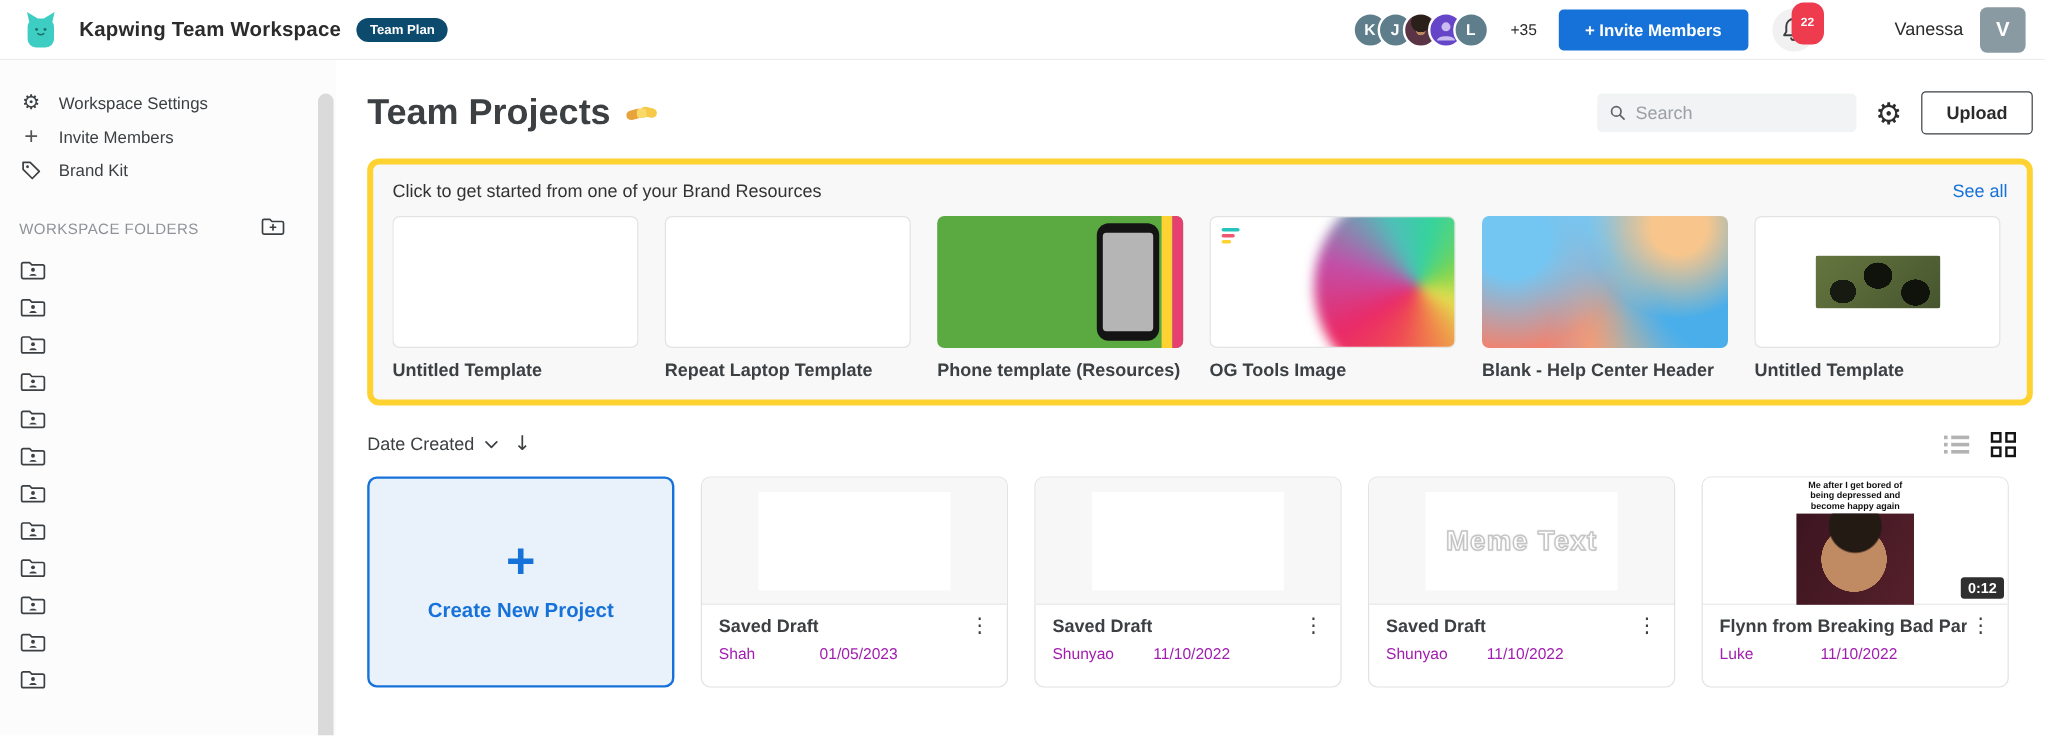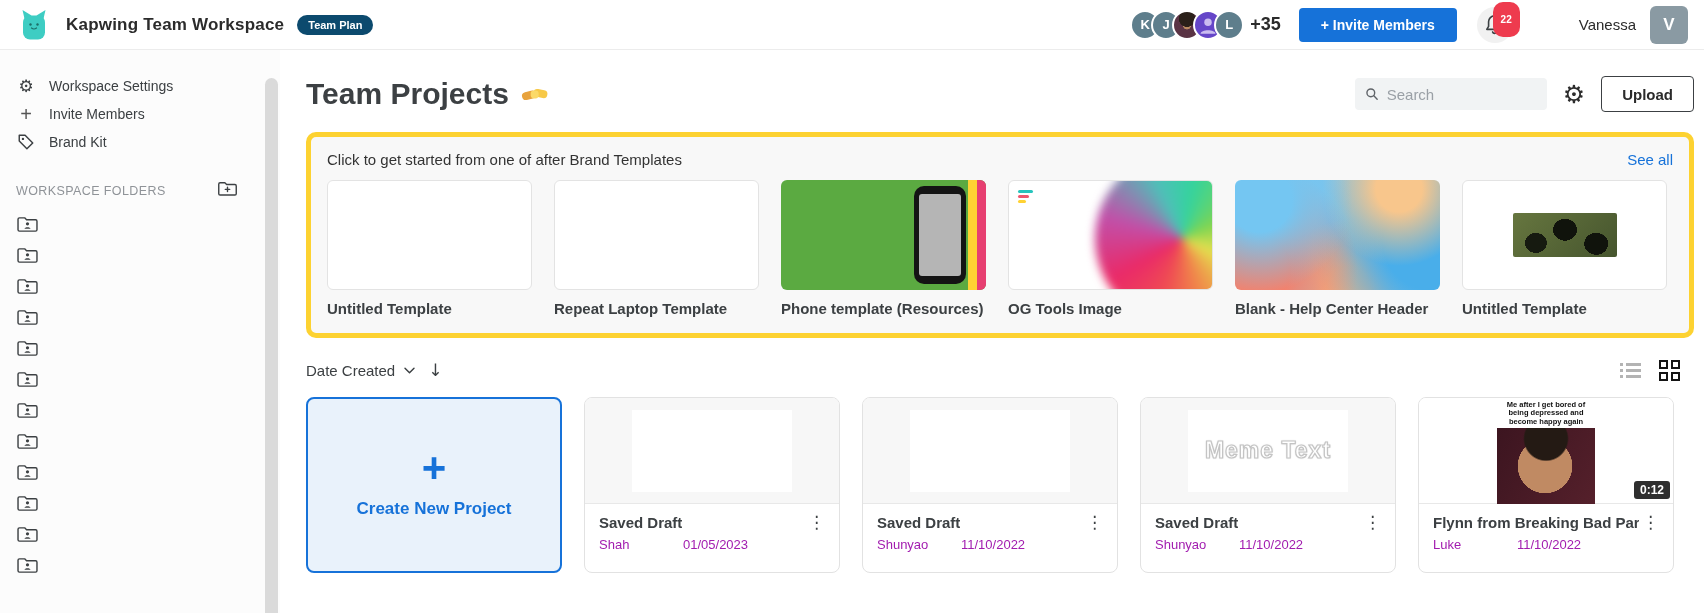--- a/index.html
+++ b/index.html
@@ -15,21 +15,21 @@
   .topbar-right { margin-left:auto; display:flex; align-items:center; }
   .avatar-stack { display:flex; }
   .avatar { width:30px; height:30px; border-radius:50%; display:flex; align-items:center; justify-content:center; color:#fff; font-size:13px; font-weight:bold; border:2px solid #fff; flex:none; }
   .avatar + .avatar { margin-left:-9px; }
   .avatar.gray { background:#5e7e8c; }
   .avatar.photo { background:
       radial-gradient(circle at 50% 26%, #2b2019 0 34%, transparent 36%),
       radial-gradient(circle at 50% 52%, #bb8a60 0 20%, transparent 22%),
       #5a3344; }
   .avatar.purple { background:#6546c8; overflow:hidden; }
-  .overflow-count { margin-left:6px; font-size:18px; font-weight:bold; color:#2b2b2b; }
+  .overflow-count { margin-left:18px; font-size:13px; font-weight:normal; color:#2b2b2b; }
   .invite-btn { margin-left:18px; background:#1672d9; color:#fff; border:none; border-radius:4px; height:34px; padding:0 22px; font-size:14px; font-weight:bold; cursor:pointer; font-family:inherit; }
   .bell-wrap { margin-left:20px; position:relative; width:36px; height:36px; background:#f1f1f1; border-radius:50%; display:flex; align-items:center; justify-content:center; cursor:pointer; }
   .notif-badge { position:absolute; top:-5px; right:-7px; background:#ee3b4e; color:#fff; font-size:10px; font-weight:bold; min-width:19px; height:35px; border-radius:10px; display:flex; align-items:center; justify-content:center; padding:0 8px; }
   .user-name { margin-left:66px; font-size:15px; color:#2b2b2b; }
   .user-avatar { margin-left:14px; width:38px; height:38px; border-radius:6px; background:#8a9aa3; color:#fff; font-size:17px; font-weight:bold; display:flex; align-items:center; justify-content:center; cursor:pointer; }
 
   
   .sidebar { position:absolute; top:50px; left:0; width:280px; bottom:0; background:#fcfcfc; padding:22px 0 0 16px; }
   .side-item { display:flex; align-items:center; gap:13px; height:28px; font-size:14px; color:#3c4043; cursor:pointer; }
   .side-icon { width:20px; display:flex; justify-content:center; align-items:center; color:#3c4043; }
@@ -40,21 +40,21 @@
   .folder-add { cursor:pointer; }
   .folder-list { margin-top:14px; display:flex; flex-direction:column; gap:13px; }
   .folder-item { width:24px; height:18px; cursor:pointer; }
   .side-scrollbar { position:absolute; top:28px; right:2px; bottom:0; width:13px; background:#dadada; border-radius:8px 8px 0 0; cursor:grab; }
 
   
   .main { position:absolute; top:50px; left:280px; right:0; bottom:0; background:#fff; padding:26px 10px 0 26px; }
   .title-row { display:flex; align-items:center; }
   .page-title { font-size:30px; font-weight:bold; color:#3c4043; display:flex; align-items:center; gap:12px; }
   .title-actions { margin-left:auto; display:flex; align-items:center; gap:16px; }
-  .search-box { width:192px; height:32px; background:#f1f3f4; border-radius:4px; display:flex; align-items:center; padding:0 10px; gap:8px; }
+  .search-box { width:216px; height:32px; background:#f1f3f4; border-radius:4px; display:flex; align-items:center; padding:0 10px; gap:8px; }
   .search-box input { border:none; background:transparent; outline:none; font-size:15px; color:#3c4043; width:100%; font-family:inherit; }
   .search-box input::placeholder { color:#9aa0a6; }
   .gear-btn { font-family:"DejaVu Sans",sans-serif; font-size:25px; color:#2d2d2d; line-height:1; cursor:pointer; }
   .upload-btn { height:36px; padding:0 20px; background:#fff; border:1px solid #3c4043; border-radius:4px; font-size:15px; font-weight:bold; color:#2b2b2b; cursor:pointer; font-family:inherit; }
 
   
   .templates-section { margin-top:20px; border:5px solid #fdd231; border-radius:10px; background:#f8f8f8; padding:14px 16px 16px; }
   .templates-head { display:flex; align-items:center; font-size:15px; color:#333; }
   .see-all { margin-left:auto; color:#1672d9; font-size:15px; cursor:pointer; }
   .template-row { display:flex; gap:22px; margin-top:12px; overflow:hidden; }
@@ -293,21 +293,21 @@
         </svg>
         <input type="text" placeholder="Search" style="">
       </div>
       <span class="gear-btn">⚙</span>
       <button class="upload-btn">Upload</button>
     </div>
   </div>
 
   <div class="templates-section">
     <div class="templates-head">
-      <span>Click to get started from one of after Brand Templates</span>
+      <span>Click to get started from one of your Brand Resources</span>
       <span class="see-all">See all</span>
     </div>
     <div class="template-row">
 
       <div class="template-card">
         <div class="template-thumb"></div>
         <div class="template-name">Untitled Template</div>
       </div>
 
       <div class="template-card">

